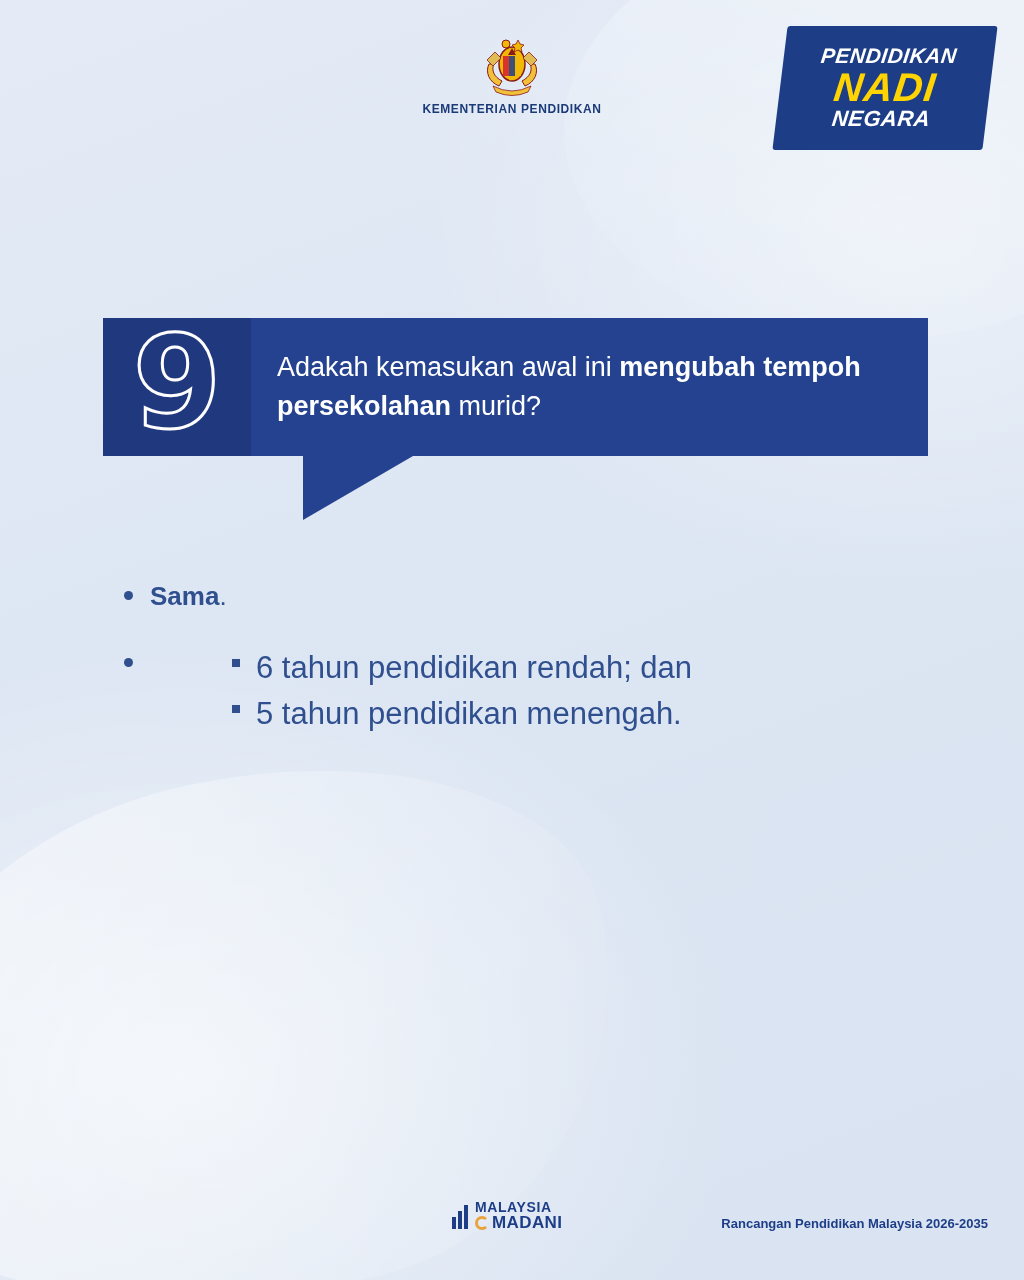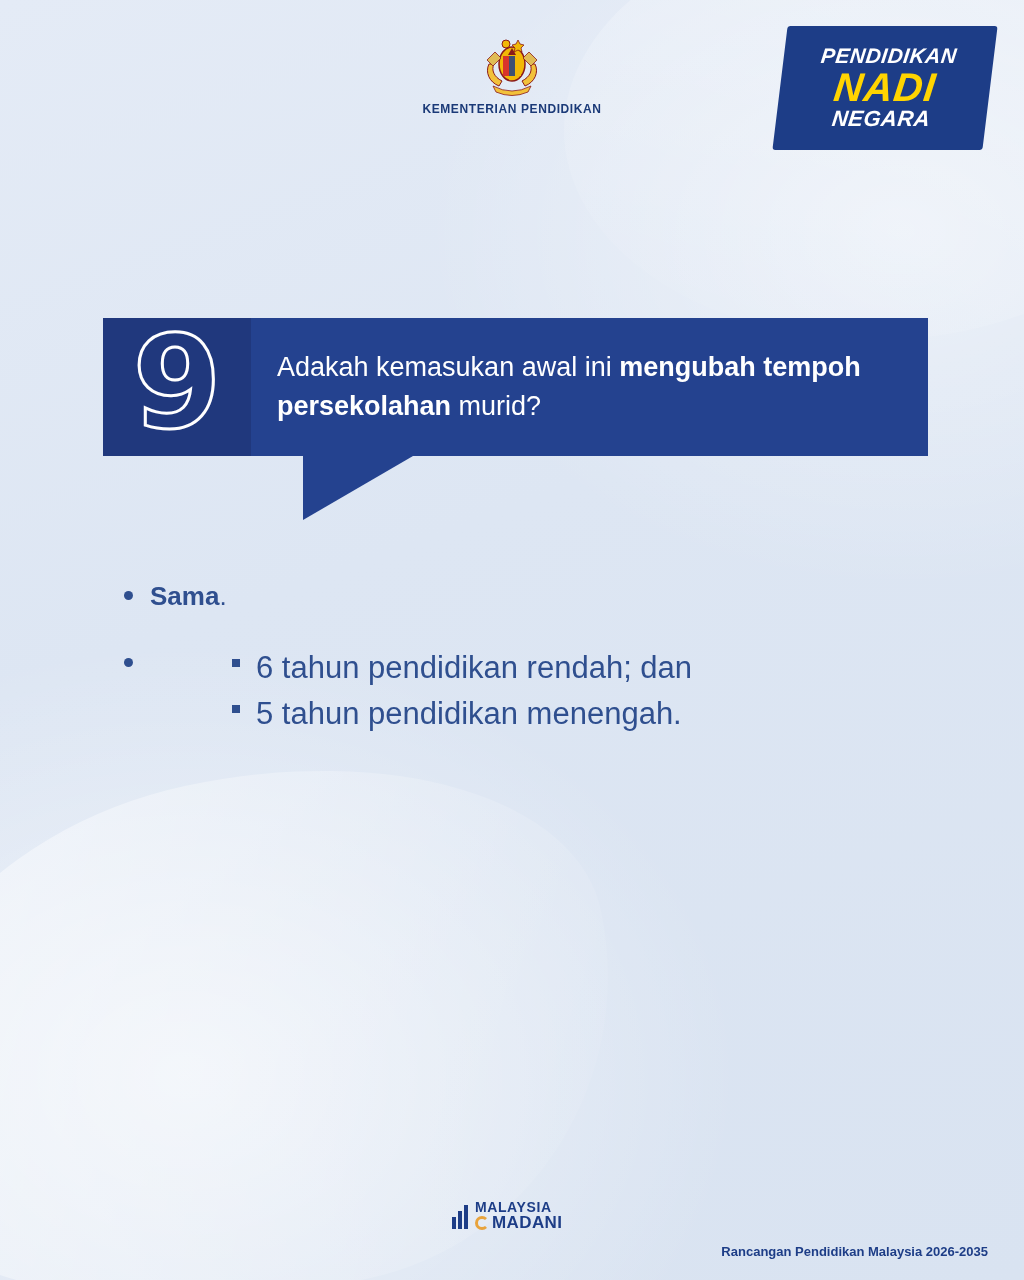--- a/index.html
+++ b/index.html
@@ -281,21 +281,20 @@
     margin-right: 3px;
     transform: translateY(2px);
   }
   .foot-note {
     position: absolute;
     right: 36px;
     top: 22px;
     font-size: 13px;
     font-weight: 700;
     color: #1d3d87;
-    margin-top: 28px;
   }
 </style>
 </head>
 <body>
 
 <div class="page">
   <div class="bg-swoosh"></div>
   <div class="bg-swoosh2"></div>
 
   <div class="header">

